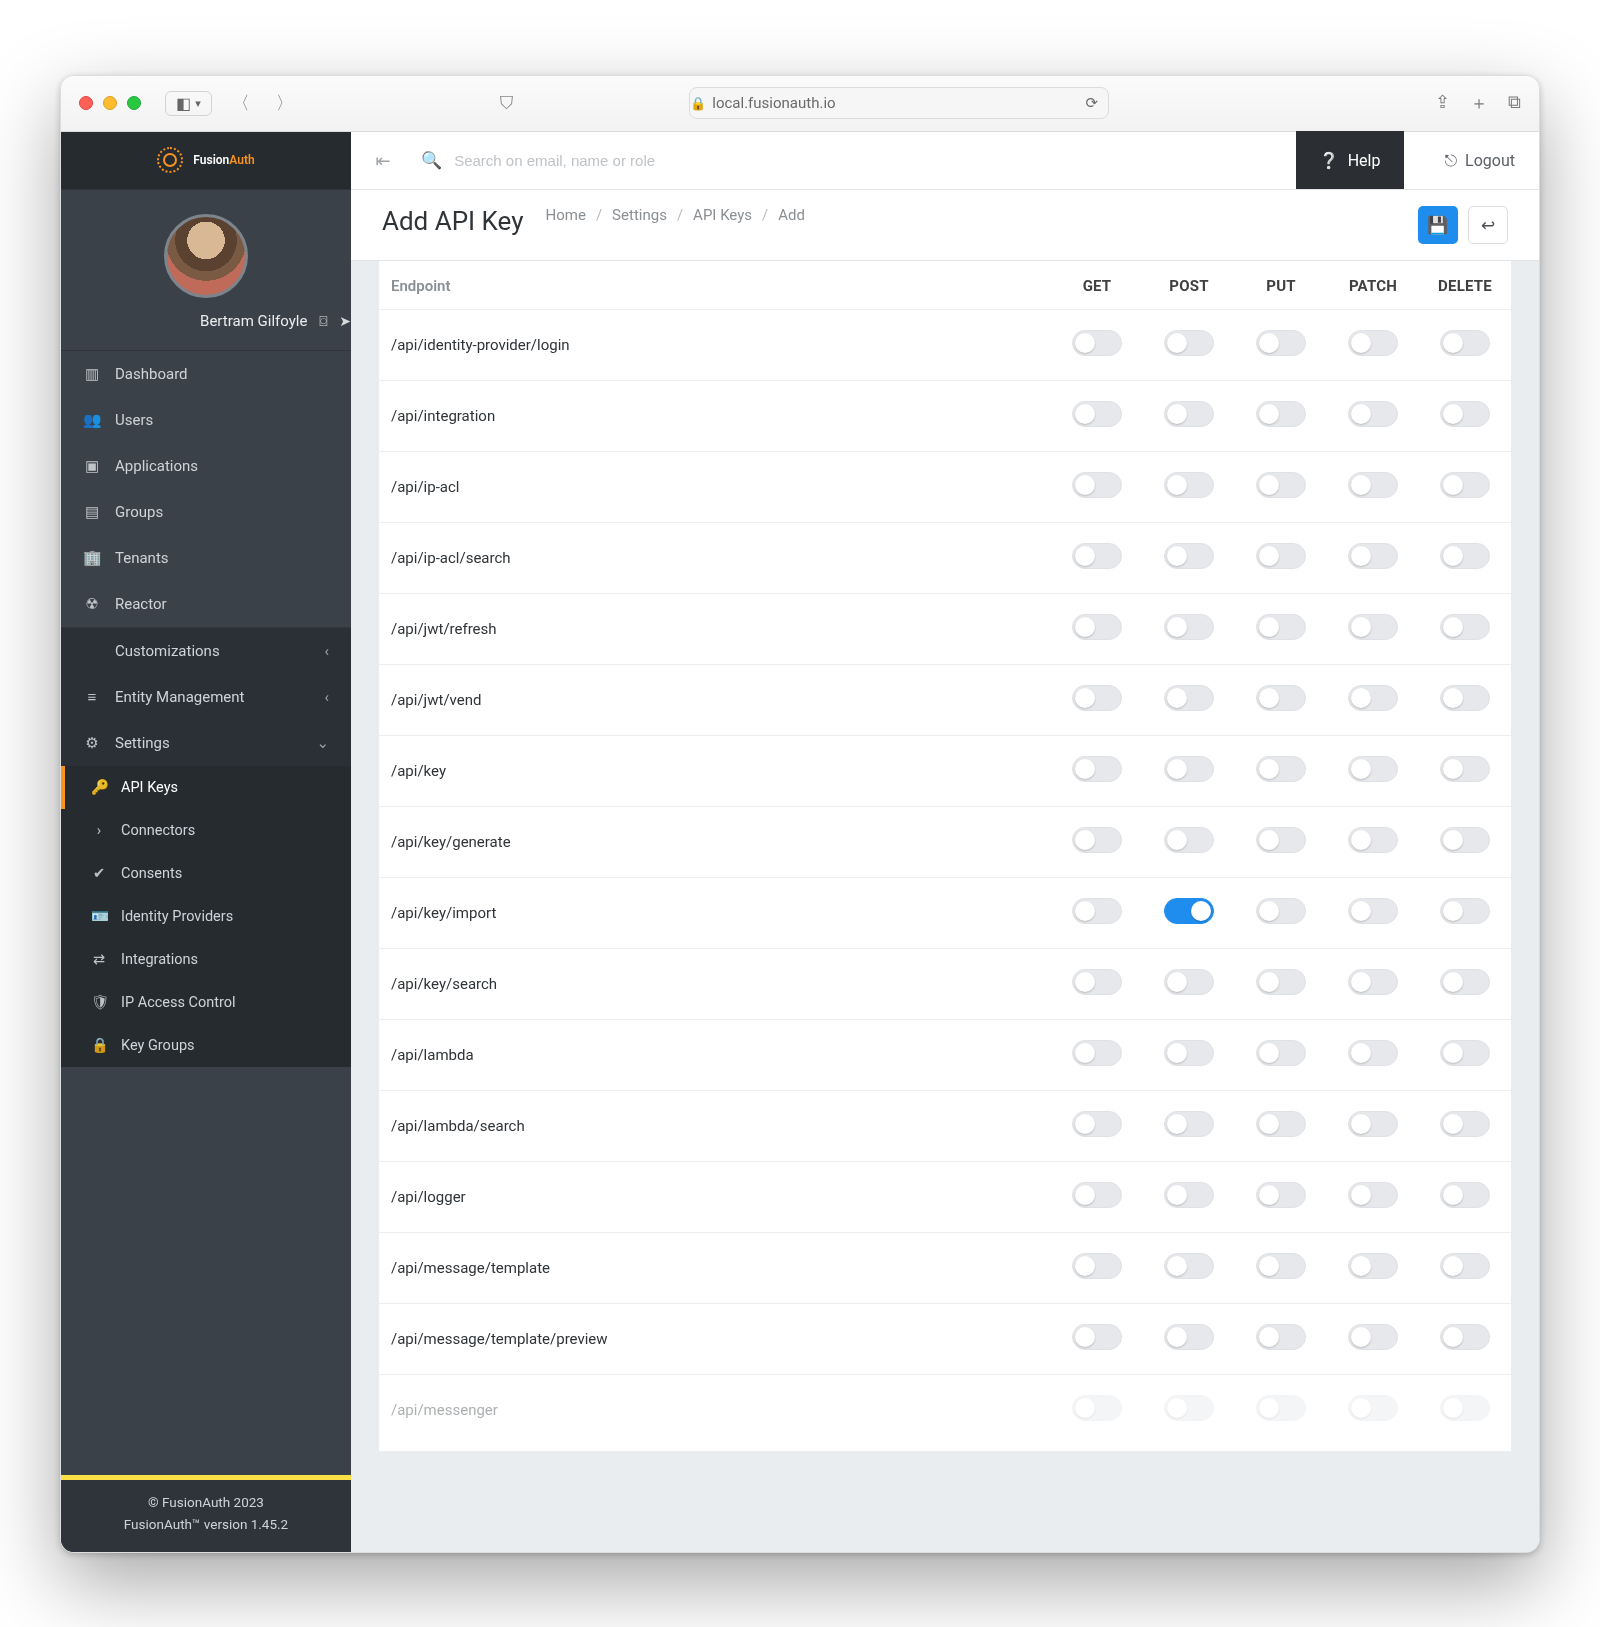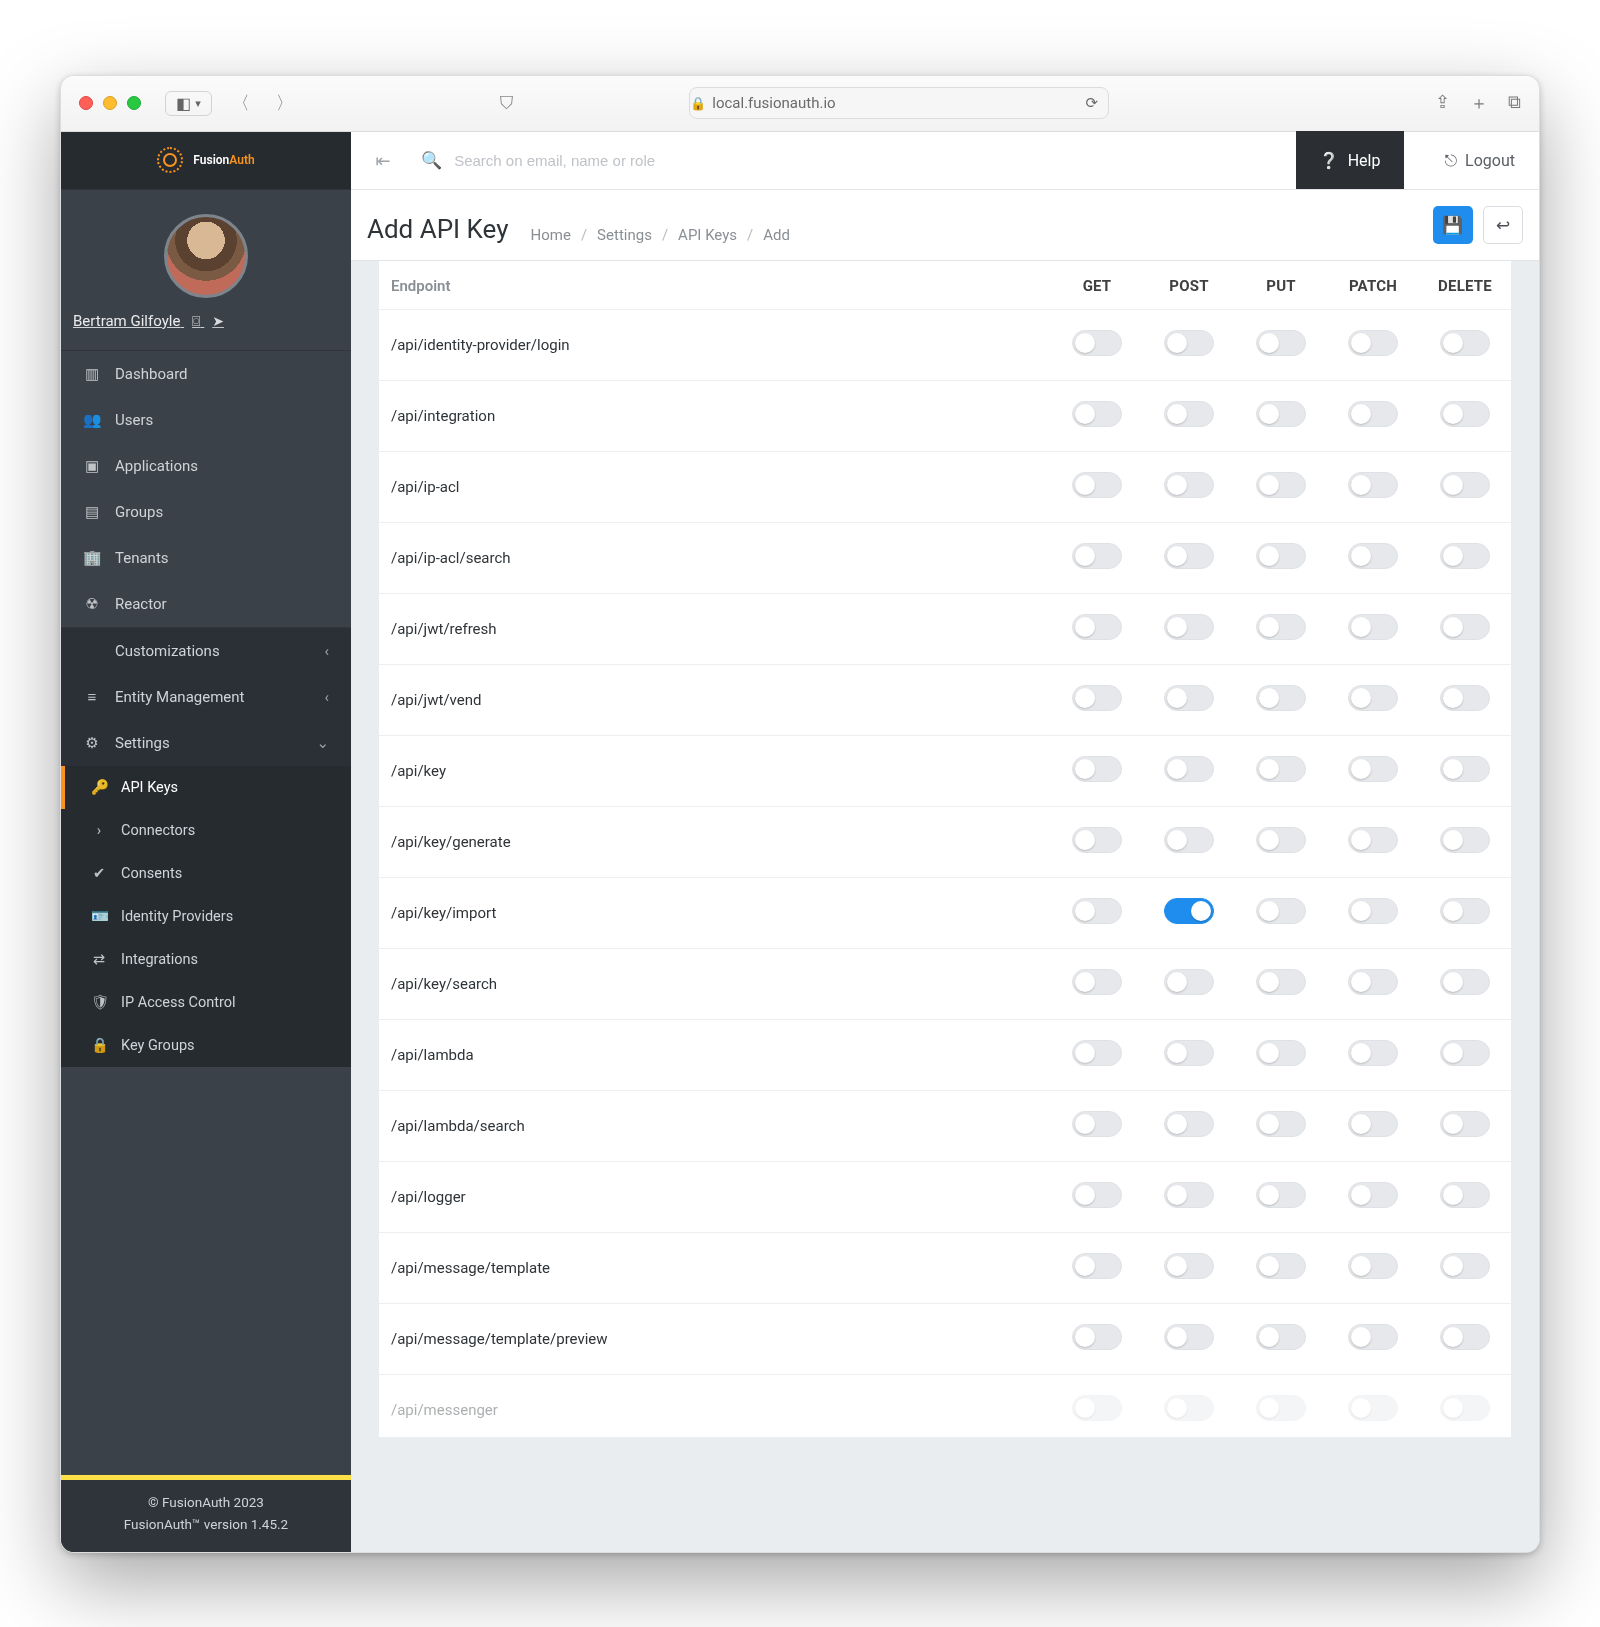--- a/index.html
+++ b/index.html
@@ -53,21 +53,21 @@
     height:58px; display:flex; align-items:center; justify-content:center;
     background:#262b30; gap:10px; font-weight:600; font-size:12px; color:#fff;
     border-bottom:1px solid #2f3439;
   }
   .sb-logo .ring{
     width:26px;height:26px;border-radius:50%;
     border:2px dotted #f7931e; display:flex;align-items:center;justify-content:center;
   }
   .sb-logo .ring::after{content:"";width:10px;height:10px;border:2px solid #f7931e;border-radius:50%;}
   .sb-logo b{color:#f7931e;font-weight:600;}
-  .sb-profile{ text-align:left; padding:24px 12px 20px;text-decoration:underline;}
+  .sb-profile{ text-align:right; padding:24px 0 20px;}
   .avatar{
     width:84px;height:84px;border-radius:50%;margin:0 auto 14px;
     border:3px solid #7d848b; background:radial-gradient(circle at 50% 30%, #d9b896 0 28%, #5a4130 28% 46%, #7a5a42 46% 60%, #c06a5a 60% 100%);
   }
   .sb-profile .name{color:#e9ebed;font-size:15px;}
   .sb-profile .name .icn{margin-left:8px;font-size:14px;opacity:.9;}
   .nav-sec{border-top:1px solid #31363c;}
   .nav-item{
     display:flex;align-items:center;gap:14px;
     padding:14px 22px; cursor:pointer; color:#cfd3d7;
@@ -106,21 +106,21 @@
     background:#2b2f33;color:#fff;height:58px;padding:0 24px;
     display:flex;align-items:center;gap:8px;font-size:16px;
   }
   .logout-btn{
     height:58px;padding:0 24px;display:flex;align-items:center;gap:8px;
     color:#5b6066;font-size:16px;
   }
 
   .page-head{
     background:#fff;border-bottom:1px solid #e2e5e8;
-    display:flex;align-items:flex-end;gap:22px;padding:16px 16px;
+    display:flex;align-items:flex-start;gap:22px;padding:16px 31px;
   }
   .page-head h1{font-size:26px;font-weight:400;color:#2f3438;}
   .crumbs{color:#8a8f94;font-size:15px;display:flex;gap:10px;align-items:center;}
   .crumbs a{color:#8a8f94;text-decoration:none;}
   .crumbs .sep{opacity:.6;}
   .head-actions{margin-left:auto;display:flex;gap:10px;}
   .btn{
     height:38px;min-width:40px;border-radius:5px;display:flex;align-items:center;justify-content:center;
     font-size:17px;border:1px solid transparent;cursor:pointer;
   }
@@ -146,21 +146,21 @@
   .toggle{
     width:50px;height:26px;border-radius:26px;background:#e6e8eb;
     position:relative;display:inline-block;border:1px solid #dfe2e5;cursor:pointer;
   }
   .toggle::after{
     content:"";position:absolute;left:2px;top:2px;width:20px;height:20px;border-radius:50%;
     background:#fff;box-shadow:0 1px 2px rgba(0,0,0,.2);transition:left .15s;
   }
   .toggle.on{background:#1f8ded;border-color:#1f8ded;}
   .toggle.on::after{left:26px;}
-  tbody tr:last-child td{ opacity:.4; padding-bottom:12px;}
+  tbody tr:last-child td{ opacity:.4; padding-bottom:26px;}
 </style>
 </head>
 <body>
 
 <div class="mac-window">
 
   <div class="mac-toolbar">
     <div class="traffic">
       <span class="t-red"></span>
       <span class="t-yel"></span>

